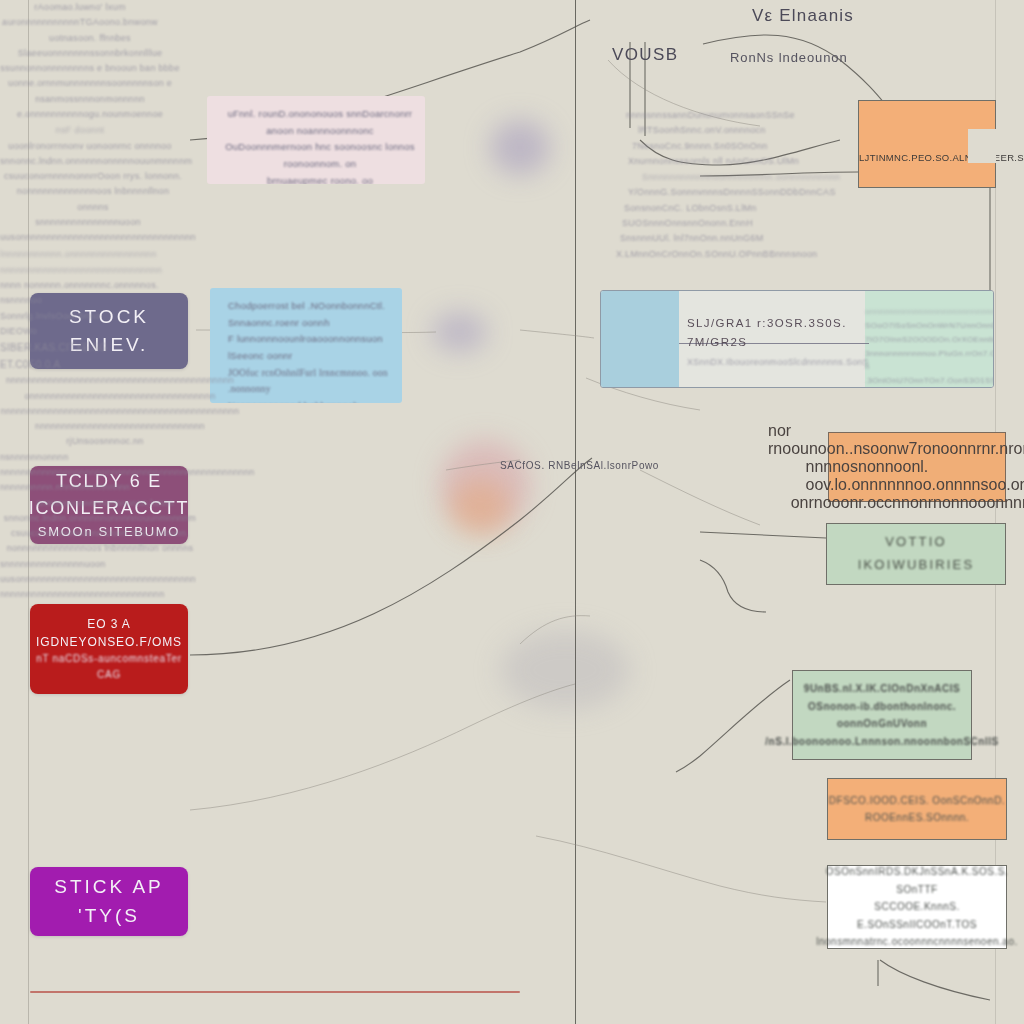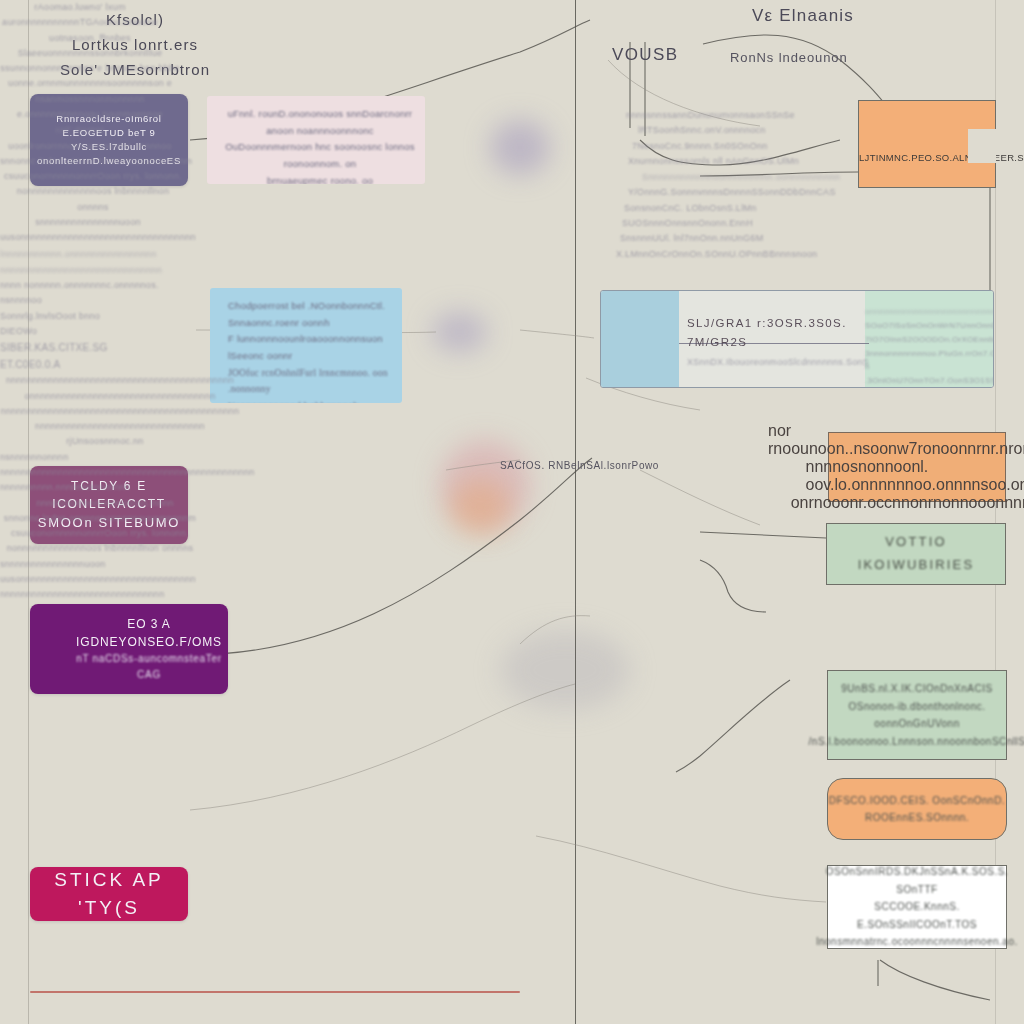--- a/index.html
+++ b/index.html
@@ -183,45 +183,37 @@
     <path d="M700,532 C740,534 780,536 826,538"></path>
     <path d="M700,560 C716,566 724,578 728,592 C734,606 748,612 766,612"></path>
     <path d="M790,680 C760,700 730,730 700,756 C690,764 684,768 676,772"></path>
     <path class="faint" d="M536,836 C600,848 660,870 720,886 C760,896 790,900 826,902"></path>
     <path d="M880,960 C900,975 940,990 990,1000"></path>
     <line x1="878" y1="960" x2="878" y2="986"></line>
     <path class="faint" d="M520,330 C560,334 580,336 594,338"></path>
     <path class="faint" d="M586,378 C620,392 660,404 700,410"></path>
   </svg>
 
-  <div class="title" style="left:20px;top:8px;width:230px;">
-    <div>Kfsolcl)</div>
-    <div>Lortkus lonrt.ers</div>
-    <div>Sole' JMEsornbtron</div>
-  </div>
-
-  <div class="node" style="left:30px;top:94px;width:158px;height:92px;background:#6f6a8e;">
-    <div class="t1" style="font-size:9.5px;letter-spacing:.7px;">Rnnraocldsre-oIm6rol</div>
-    <div class="t1" style="font-size:9.5px;letter-spacing:.7px;">E.EOGETUD beT 9</div>
-    <div class="t1" style="font-size:9.5px;letter-spacing:.7px;">Y/S.ES.l7dbullc</div>
-    <div class="t1" style="font-size:9.5px;letter-spacing:.7px;">ononlteerrnD.lweayoonoceES</div>
-  </div>
-
+
+
+  <div class="node big" style="left:30px;top:293px;width:158px;height:76px;background:#6e6a8c;">
+    <div class="t1">STOCK  ENIEV.</div>
+  </div>
 
   <div class="node" style="left:30px;top:466px;width:158px;height:78px;background:#8d4f79;">
-    <div class="t1" style="font-size:12px;letter-spacing:1.7px;">TCLDY 6 E ICONLERACCTT</div>
+    <div class="t1" style="font-size:18px;letter-spacing:1.7px;">TCLDY 6 E ICONLERACCTT</div>
     <div class="t1" style="font-size:13px;letter-spacing:1.7px;">SMOOn SITEBUMO</div>
   </div>
 
-  <div class="node" style="left:30px;top:604px;width:158px;height:90px;background:#701a75;padding-left:40px;">
+  <div class="node" style="left:30px;top:604px;width:158px;height:90px;background:#b91c1c;">
     <div class="t1" style="font-size:12px;letter-spacing:.9px;">EO 3 A IGDNEYONSEO.F/OMS</div>
     <div class="t2">nT naCDSs-auncomnsteaTer CAG</div>
   </div>
 
-  <div class="node big" style="left:30px;top:867px;width:158px;height:54px;background:#be185d;justify-content:center;">
+  <div class="node big" style="left:30px;top:867px;width:158px;height:69px;background:#a21caf;justify-content:center;">
     <div class="t1">STICK AP 'TY(S</div>
   </div>
 
   <div class="ghost" style="left:30px;top:196px;width:160px;text-align:center;">
     <div>rAoomao.luwno' lxum</div>
     <div>auronnnnnnnnnnnTGAoono.bnwonw</div>
   </div>
 
   <div class="ghost" style="left:26px;top:372px;width:180px;text-align:center;">
     <div>uotnasoon. ffnnbes</div>
@@ -350,27 +342,27 @@
   <div style="position:absolute;left:828px;top:432px;width:176px;height:68px;background:#f0ae77;border:1px solid #7a6a5c;display:flex;flex-direction:column;align-items:center;justify-content:center;">
     <div class="p" style="color:#4a4340;">nor rnoounoon..nsoonw7ronoonnrnr.nrorcnnc.</div>
     <div class="p" style="color:#4a4340;">nnnnosnonnoonl. oov.lo.onnnnnnoo.onnnnsoo.on</div>
     <div class="p" style="color:#4a4340;">onrnooonr.occnnonrnonnooonnnnc.</div>
   </div>
 
   <div class="obox hi" style="left:826px;top:523px;width:178px;height:60px;background:#c2d8c1;">
     <span class="ot">VOTTIO IKOIWUBIRIES</span>
   </div>
 
-  <div class="obox" style="left:827px;top:670px;width:178px;height:88px;background:#c2d8c1;flex-direction:column;">
+  <div class="obox" style="left:792px;top:670px;width:178px;height:88px;background:#c2d8c1;flex-direction:column;font-weight:bold;">
     <span class="ot">9UnBS.nl.X.IK.CIOnDnXnACIS</span>
     <span class="ot">OSnonon-ib.dbonthonlnonc. oonnOnGnUVonn</span>
     <span class="ot">/nS.l.boonoonoo.Lnnnson.nnoonnbonSCnllS</span>
   </div>
 
-  <div class="obox" style="left:827px;top:778px;width:178px;height:60px;background:#f3af78;border-radius:16px;">
+  <div class="obox" style="left:827px;top:778px;width:178px;height:60px;background:#f3af78;">
     <span class="ot">DFSCO.IOOD.CEIS. OonSCnOnnD. ROOEnnES.SOnnnn.</span>
   </div>
 
   <div class="obox" style="left:827px;top:865px;width:178px;height:82px;background:#ffffff;flex-direction:column;">
     <span class="ot">OSOnSnnIRDS.DKJnSSnA.K.SOS.S. SOnTTF</span>
     <span class="ot">SCCOOE.KnnnS. E.SOnSSnIICOOnT.TOS</span>
     <span class="ot">lnonsmnnatrnc.ocoonnncnnnnsenoen.ao.</span>
   </div>
 
   <div class="ghost" style="left:600px;top:690px;width:240px;text-align:center;">

